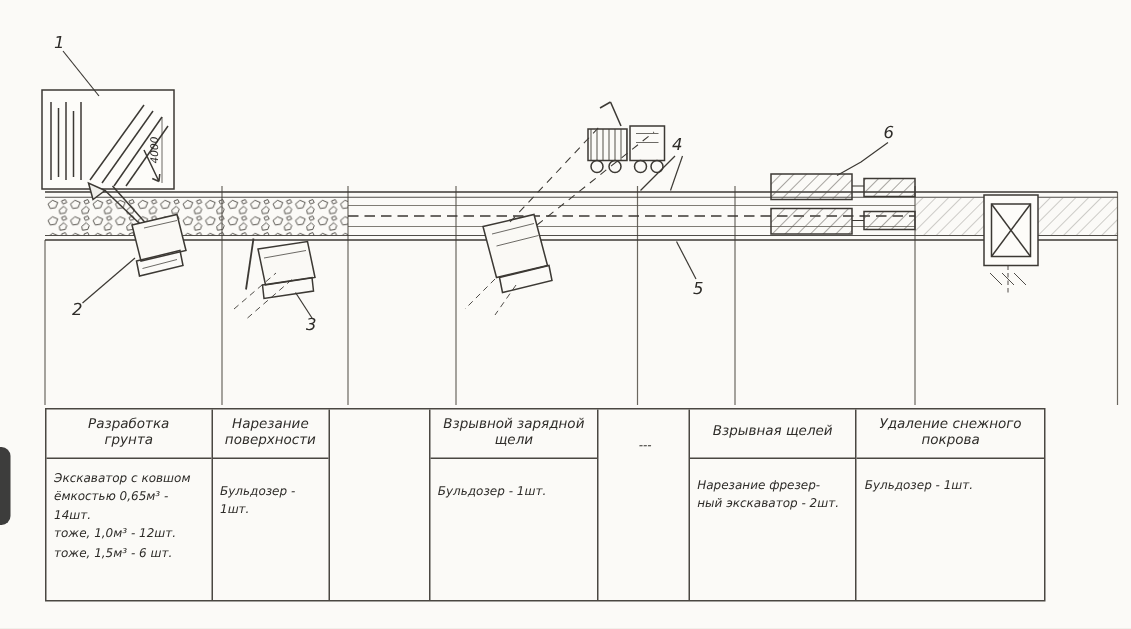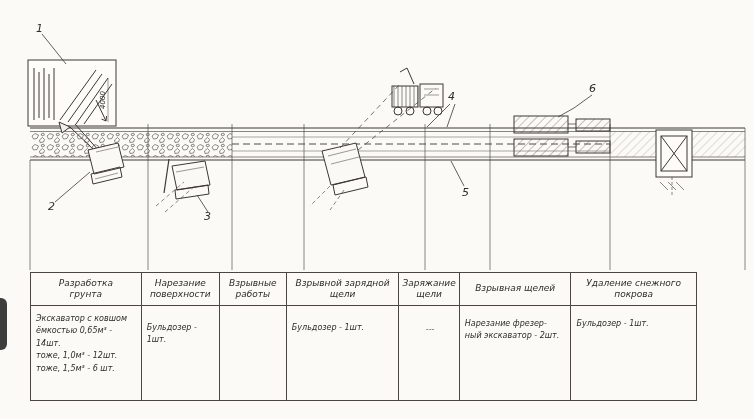--- a/index.html
+++ b/index.html
@@ -210,32 +210,28 @@
 тоже,  1,5м³ - 6 шт.</div>
     </div>
 
     <div class="proc-col" style="width:84px">
       <div class="col-head">Нарезание
 поверхности</div>
       <div class="col-body" style="padding-top:16px">Бульдозер - 1шт.</div>
     </div>
 
     <div class="proc-col" style="width:72px">
-      <div class="col-head">Взрывные
-работы</div>
     </div>
 
     <div class="proc-col" style="width:121px">
       <div class="col-head">Взрывной зарядной щели</div>
       <div class="col-body" style="padding-top:16px">Бульдозер - 1шт.</div>
     </div>
 
     <div class="proc-col" style="width:65px">
-      <div class="col-head">Заряжание
-щели</div>
       <div class="col-body centered">---</div>
     </div>
 
     <div class="proc-col" style="width:120px">
       <div class="col-head">Взрывная щелей</div>
       <div class="col-body" style="padding-top:12px">Нарезание фрезер-
 ный экскаватор - 2шт.</div>
     </div>
 
     <div class="proc-col" style="width:135px">

